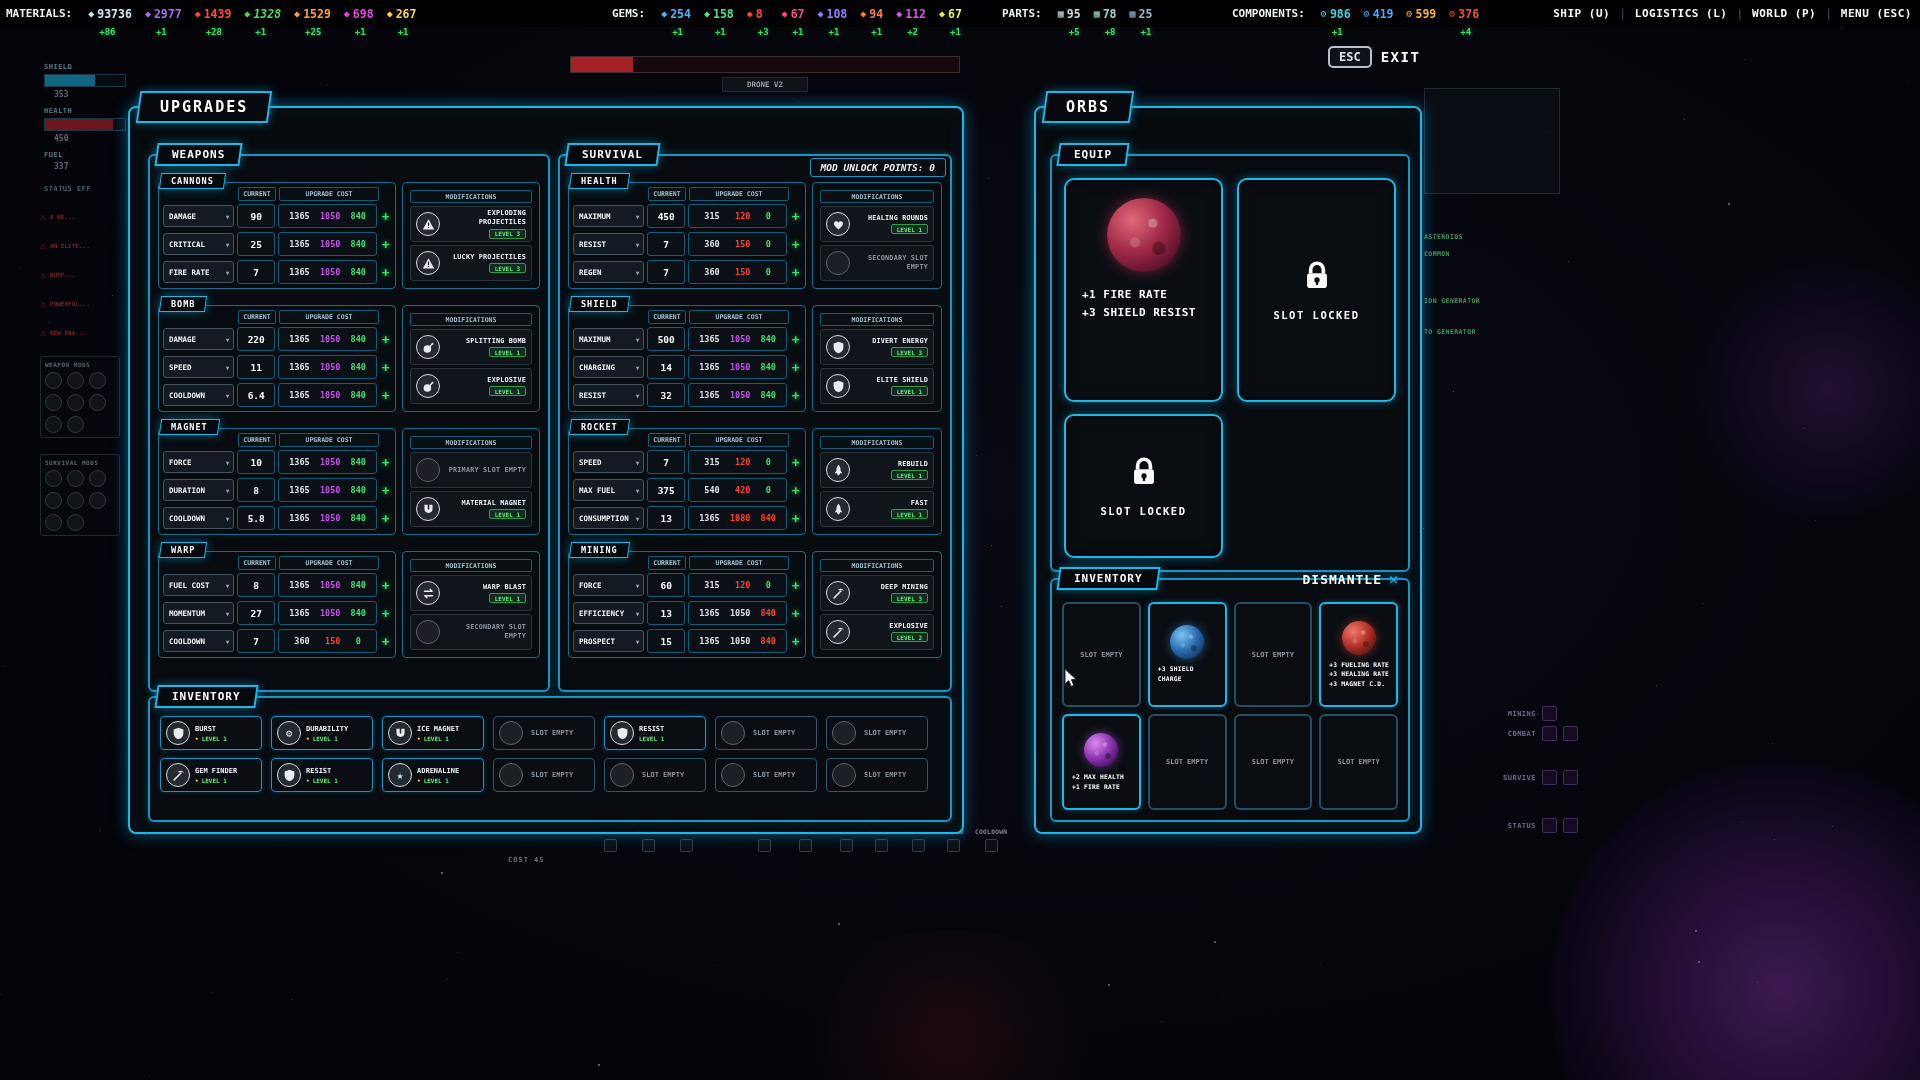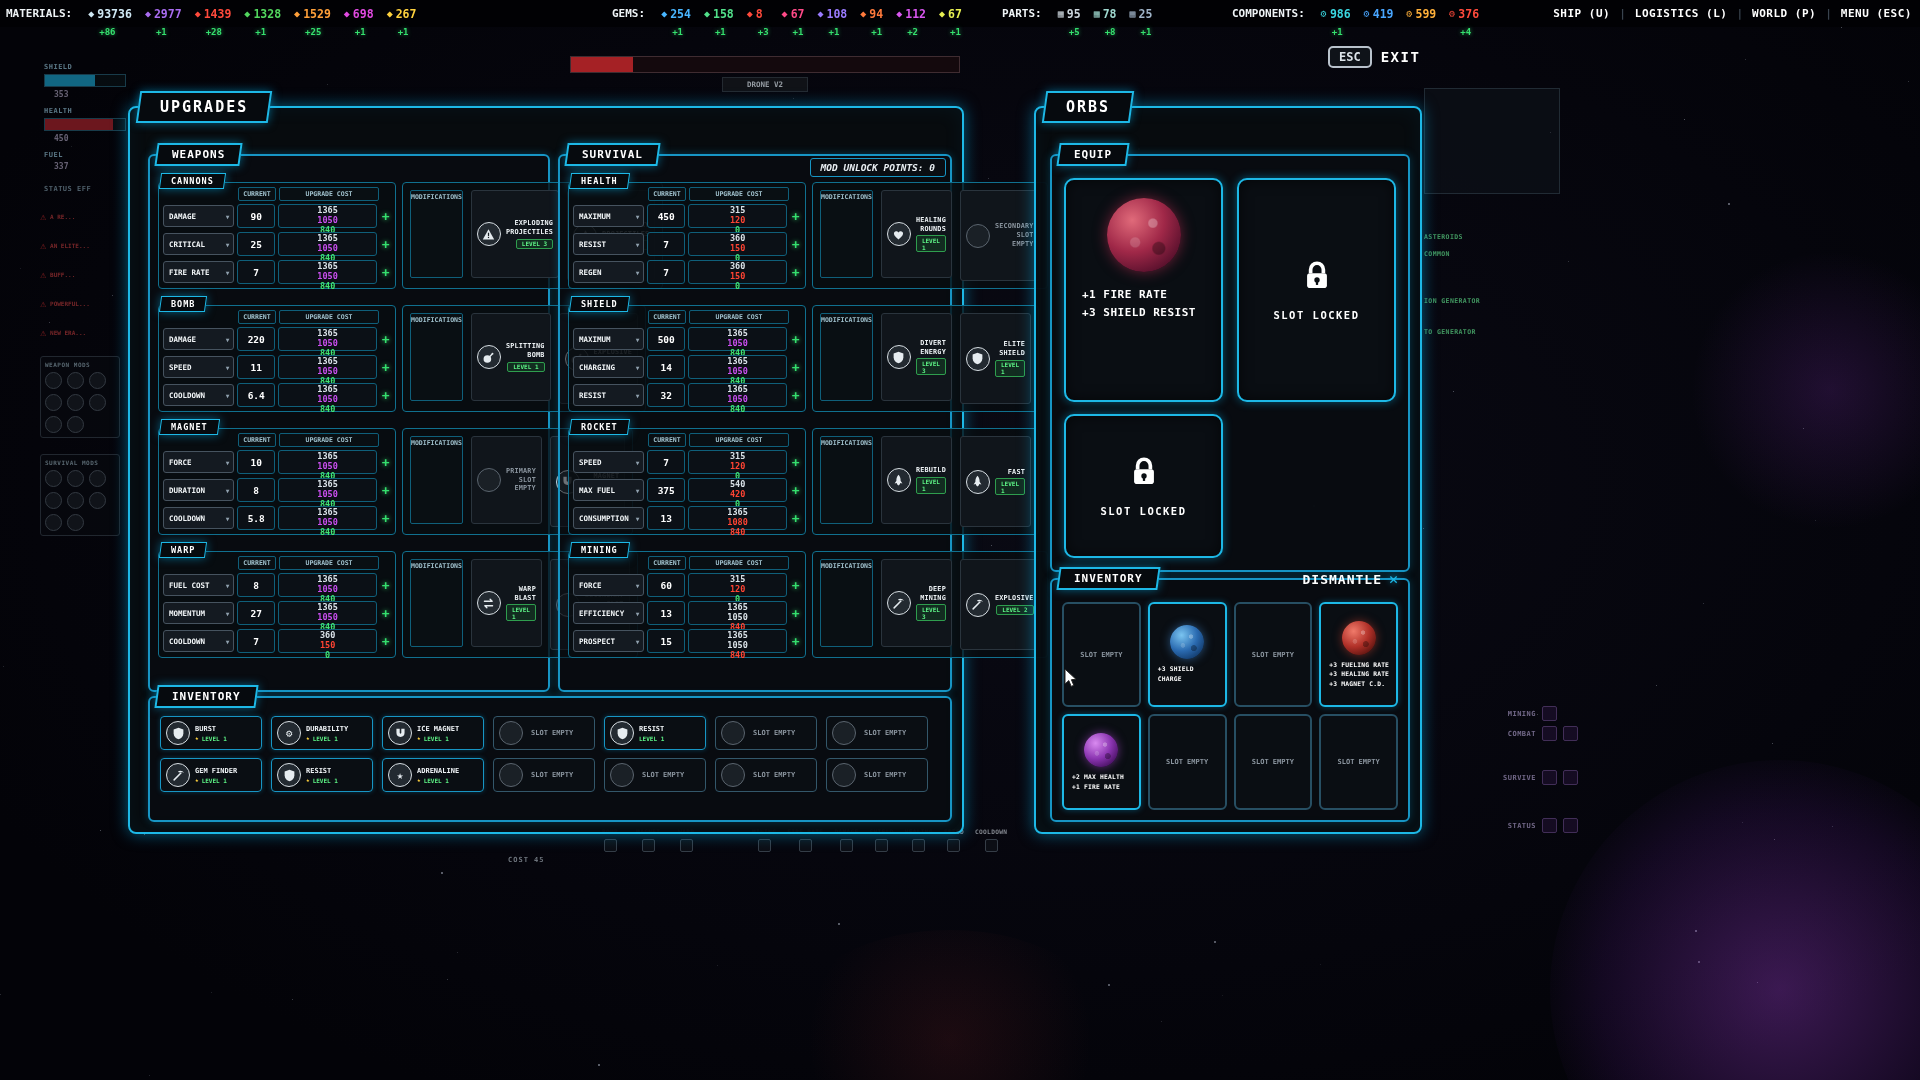--- a/index.html
+++ b/index.html
@@ -58,24 +58,24 @@
   .thead{display:flex;gap:3px;margin-bottom:3px;}
   .th{border:1px solid #0f5f7a;color:#9fc0cc;font-size:6.5px;text-align:center;padding:2px 0;border-radius:2px;background:rgba(10,16,20,.8);}
   .th-sp{width:72px;border:none;background:none;}
   .th-cur{width:36px;}
   .th-cost{width:98px;}
   .trow{display:flex;gap:3px;align-items:center;margin-bottom:4px;}
   .trow:last-child{margin-bottom:0;}
   .statbtn{width:72px;height:22px;background:#141a21;border:1px solid #46535f;border-radius:3px;color:#f2f6f8;font-size:7.5px;display:flex;align-items:center;justify-content:space-between;padding:0 4px 0 5px;box-sizing:border-box;cursor:pointer;}
   .chev{color:#8fa0ae;font-size:6px;}
   .curbox{width:36px;height:22px;border:1px solid #0f5f7a;border-radius:3px;color:#fff;font-size:9.5px;display:flex;align-items:center;justify-content:center;background:rgba(12,18,24,.8);}
-  .costbox{width:98px;height:22px;border:1px solid #0f5f7a;border-radius:3px;display:flex;align-items:center;justify-content:space-evenly;font-size:8.5px;background:rgba(12,18,24,.8);cursor:pointer;flex-direction:column;}
+  .costbox{width:98px;height:22px;border:1px solid #0f5f7a;border-radius:3px;display:flex;align-items:center;justify-content:space-evenly;font-size:8.5px;background:rgba(12,18,24,.8);cursor:pointer;}
   .c-w{color:#dbe3e9}.c-m{color:#cb4ff0}.c-g{color:#41e473}.c-r{color:#ff4433}
   .plus{color:#35e06e;font-size:13px;width:11px;text-align:center;text-shadow:0 0 5px rgba(53,224,110,.9);cursor:pointer;}
-  .tmods{flex:1;border:1.5px solid #10708f;border-radius:4px;background:rgba(8,12,16,.8);padding:7px;box-sizing:border-box;display:flex;flex-direction:row;gap:8px;}
+  .tmods{flex:1;border:1.5px solid #10708f;border-radius:4px;background:rgba(8,12,16,.8);padding:7px;box-sizing:border-box;display:flex;flex-direction:column;}
   .tmhead{color:#9fc0cc;font-size:6.5px;text-align:center;border:1px solid #0f5f7a;border-radius:2px;padding:1.5px 0;margin-bottom:3px;background:rgba(10,16,20,.8);}
   .modslot{flex:1;display:flex;align-items:center;gap:5px;border:1px solid #2a343d;background:#10151b;border-radius:3px;margin-bottom:3px;padding:0 5px;cursor:pointer;}
   .modslot:last-child{margin-bottom:0;}
   .icirc{width:22px;height:22px;min-width:22px;border:1.6px solid #d6dde2;border-radius:50%;background:#232a31;display:flex;align-items:center;justify-content:center;color:#e6ecf0;font-size:11px;line-height:1;}
   .icirc svg{width:13px;height:13px;}
   .icirc-empty{border-color:#5a646e;background:#1a2026;}
   .modinfo{flex:1;display:flex;flex-direction:column;align-items:flex-end;gap:2px;}
   .modname{color:#eef3f6;font-size:6.8px;text-align:right;line-height:1.3;letter-spacing:.2px;}
   .modname.dim{color:#8a949e;}
   .lvlpill{font-size:6px;color:#5cf084;border:1px solid #2f9e4e;background:rgba(24,90,44,.35);padding:.5px 5px;border-radius:2px;}
@@ -418,21 +418,21 @@
         <div class="ritem">
           <div class="rtop">
             <span class="ricon" style="color: rgb(255, 74, 60);">◆</span>
             <span class="rval" style="color: rgb(255, 74, 60);">1439</span>
           </div>
           <span class="rdelta">+28</span>
         </div>
         <div class="ritem">
           <div class="rtop">
             <span class="ricon" style="color: rgb(82, 214, 94);">◆</span>
-            <span class="rval" style="color: rgb(82, 214, 94);">1328</span>
+            <span class="rval" style="color: rgb(82, 214, 94); font-style: italic;">1328</span>
           </div>
           <span class="rdelta">+1</span>
         </div>
         <div class="ritem">
           <div class="rtop">
             <span class="ricon" style="color: rgb(255, 160, 58);">◆</span>
             <span class="rval" style="color: rgb(255, 160, 58);">1529</span>
           </div>
           <span class="rdelta">+25</span>
         </div>

